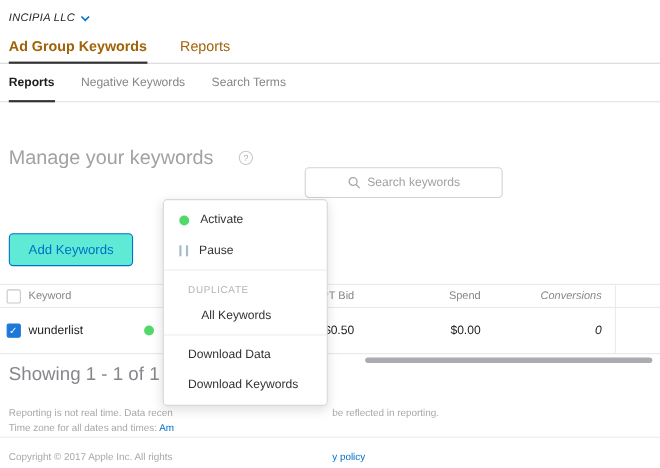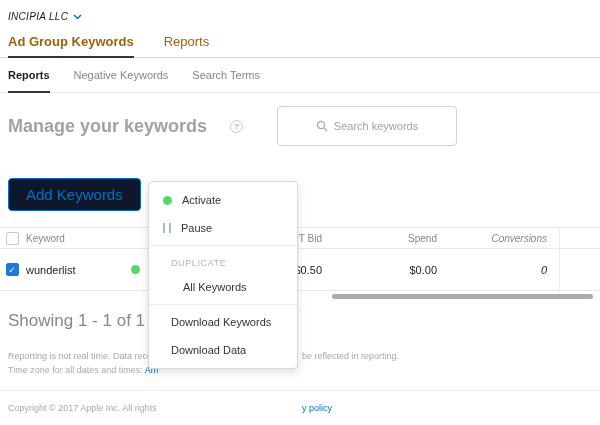--- a/index.html
+++ b/index.html
@@ -16,28 +16,28 @@
   
   .main-tabs { display:flex; gap:30px; padding:0 8px; border-bottom:1px solid #d6d6d6; }
   .main-tab { font-size:13px; color:#a16207; padding:8px 0 7px; border-bottom:2px solid transparent; margin-bottom:-1px; cursor:pointer; }
   .main-tab.active { font-weight:bold; color:#a16207; border-bottom-color:#333; }
   
   .sub-tabs { display:flex; gap:24px; padding:0 8px; border-bottom:1px solid #e3e3e3; }
   .sub-tab { font-size:11px; color:#86868b; padding:11px 0 10px; border-bottom:2px solid transparent; margin-bottom:-1px; cursor:pointer; }
   .sub-tab.active { color:#1d1d1f; font-weight:bold; border-bottom-color:#333; }
   
   .heading-row { display:flex; align-items:center; justify-content:space-between; padding:13px 8px 10px; }
-  .page-title { display:flex; align-items:center; gap:23px; font-size:18px; font-weight:700; color:#a1a1a6; }
+  .page-title { display:flex; align-items:center; gap:23px; font-size:18px; font-weight:400; color:#a1a1a6; }
   .info-icon { width:13px; height:13px; border:1px solid #c9c9ce; border-radius:50%; display:inline-flex; align-items:center; justify-content:center; font-size:8px; color:#aeaeb2; }
   .info-icon::after { content:"?"; }
-  .search-box { width:180px; height:40px; border:1px solid #d2d2d7; border-radius:4px; display:flex; align-items:center; justify-content:center; gap:6px; margin-right:135px; cursor:text; }
+  .search-box { width:180px; height:28px; border:1px solid #d2d2d7; border-radius:4px; display:flex; align-items:center; justify-content:center; gap:6px; margin-right:135px; cursor:text;margin-top:46px; }
   .search-placeholder { font-size:11px; color:#a1a1a6; }
   
   .toolbar { display:flex; align-items:center; gap:28px; padding:22px 8px 8px; }
-  .add-btn { font-family:inherit; font-size:15px; color:#0070c9; background:#0f172a; border:1px solid #0070c9; border-radius:4px; padding:7px 17px; cursor:pointer; }
+  .add-btn { font-family:inherit; font-size:12px; color:#0070c9; background:#5eead4; border:1px solid #0070c9; border-radius:4px; padding:7px 17px; cursor:pointer; }
   .link-btn { display:inline-flex; align-items:center; gap:5px; font-size:12px; color:#0070c9; cursor:pointer; }
   
   .table { margin-top:8px; width:600px; }
   .tr { display:flex; align-items:center; }
   .tr.head { height:22px; border-top:1px solid #e8e8e8; border-bottom:1px solid #e8e8e8; font-size:10px; color:#86868b; }
   .tr.row { height:42px; border-bottom:1px solid #e8e8e8; font-size:11px; color:#1d1d1f; }
   .td { padding:0 2px; }
   .col-check { width:24px; display:flex; justify-content:center; }
   .col-keyword { width:100px; }
   .col-status { width:110px; display:flex; align-items:center; }
@@ -181,18 +181,18 @@
     <span class="pause-icon"></span>
     <span>Pause</span>
   </div>
   <div class="dd-divider"></div>
   <div class="dd-header">DUPLICATE</div>
   <div class="dd-item indent">
     <span>All Keywords</span>
   </div>
   <div class="dd-divider"></div>
   <div class="dd-item plain">
-    <span>Download Keywords</span>
+    <span>Download Data</span>
   </div>
   <div class="dd-item plain">
-    <span>Download Data</span>
+    <span>Download Keywords</span>
   </div>
 </div>
 
 </body></html>

